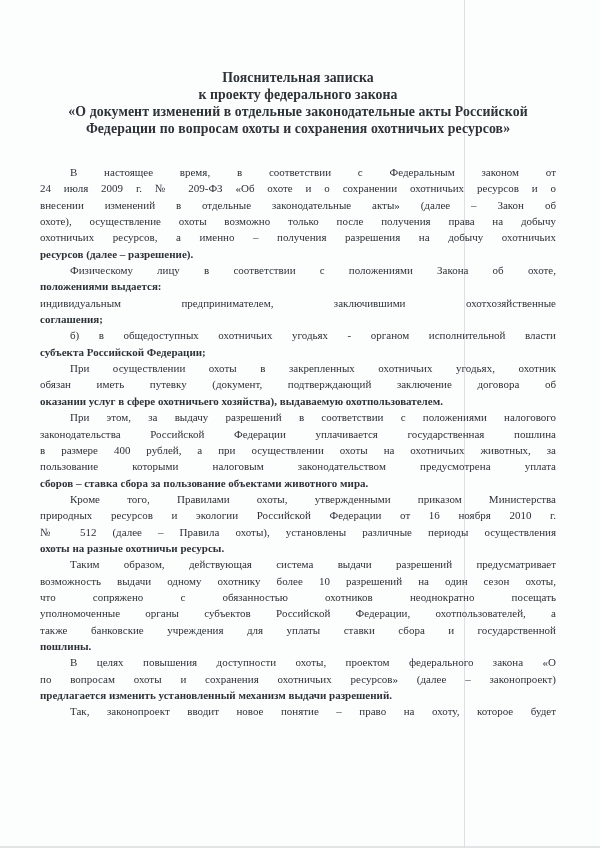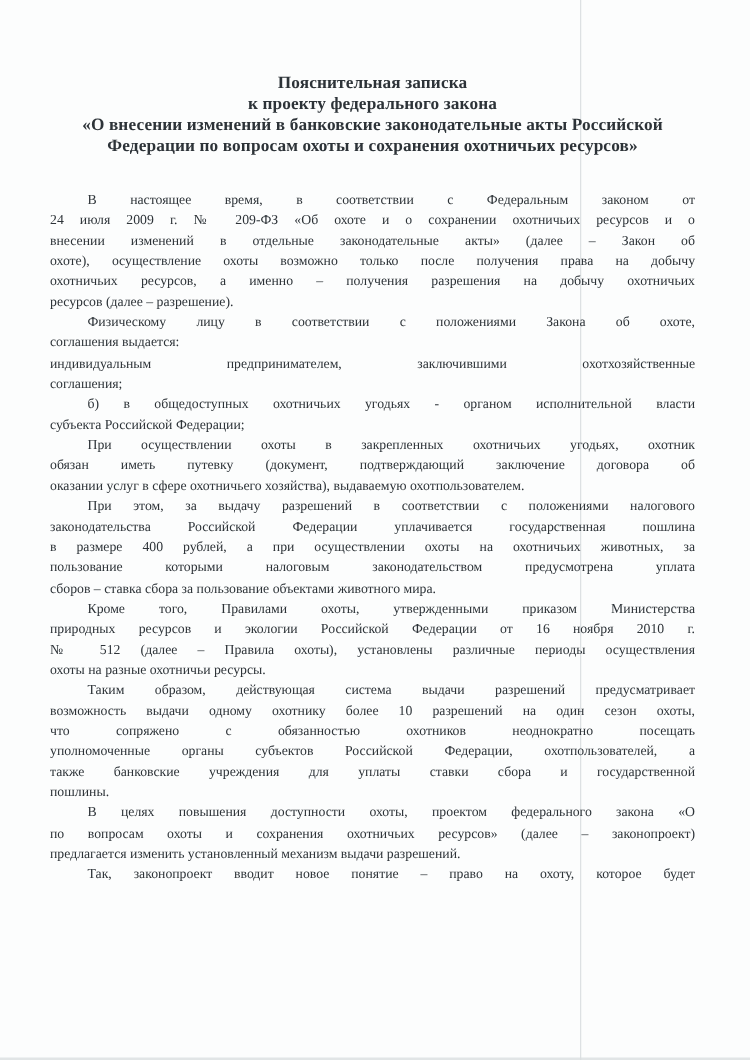--- a/index.html
+++ b/index.html
@@ -35,21 +35,21 @@
     bottom: 0;
     width: 100%;
     height: 2px;
     background: var(--edge-color, #d9dee0);
     opacity: 0.8;
     pointer-events: none;
   }
   .content {
     position: absolute;
     left: 40px;
-    top: 57px;
+    top: 69px;
     width: 516px;
   }
   .doc-title {
     font-weight: bold;
     font-size: 13.8px;
     line-height: 17px;
     text-align: center;
     letter-spacing: 0.1px;
     margin-bottom: 27px;
   }
@@ -60,49 +60,50 @@
   .paragraph {
     margin: 0;
   }
   .line {
     text-align: justify;
     text-align-last: justify;
     white-space: normal;
   }
   .line.last {
     text-align-last: left;
+    font-weight: bold;
   }
   .line.first {
     text-indent: 30px;
   }
 </style>
 </head>
 <body>
 
 <div class="page">
   <div class="scan-fold-line"></div>
   <div class="content">
     <div class="doc-title">
         <div class="title-line">Пояснительная записка</div>
         <div class="title-line">к проекту федерального закона</div>
-        <div class="title-line">«О внесении изменений в банковские законодательные акты Российской</div>
+        <div class="title-line">«О документ изменений в отдельные законодательные акты Российской</div>
         <div class="title-line">Федерации по вопросам охоты и сохранения охотничьих ресурсов»</div>
       </div>
     <div class="doc-body">
         <div class="paragraph">
           <div class="line first">В настоящее время, в соответствии с Федеральным законом от</div>
           <div class="line">24 июля 2009 г. № 209-ФЗ «Об охоте и о сохранении охотничьих ресурсов и о</div>
           <div class="line">внесении изменений в отдельные законодательные акты» (далее – Закон об</div>
           <div class="line">охоте), осуществление охоты возможно только после получения права на добычу</div>
           <div class="line">охотничьих ресурсов, а именно – получения разрешения на добычу охотничьих</div>
           <div class="line last">ресурсов (далее – разрешение).</div>
         </div>
         <div class="paragraph">
           <div class="line first">Физическому лицу в соответствии с положениями Закона об охоте,</div>
-          <div class="line last">соглашения выдается:</div>
+          <div class="line last">положениями выдается:</div>
         </div>
         <div class="paragraph">
           <div class="line">индивидуальным предпринимателем, заключившими охотхозяйственные</div>
           <div class="line last">соглашения;</div>
         </div>
         <div class="paragraph">
           <div class="line first">б) в общедоступных охотничьих угодьях - органом исполнительной власти</div>
           <div class="line last">субъекта Российской Федерации;</div>
         </div>
         <div class="paragraph">

